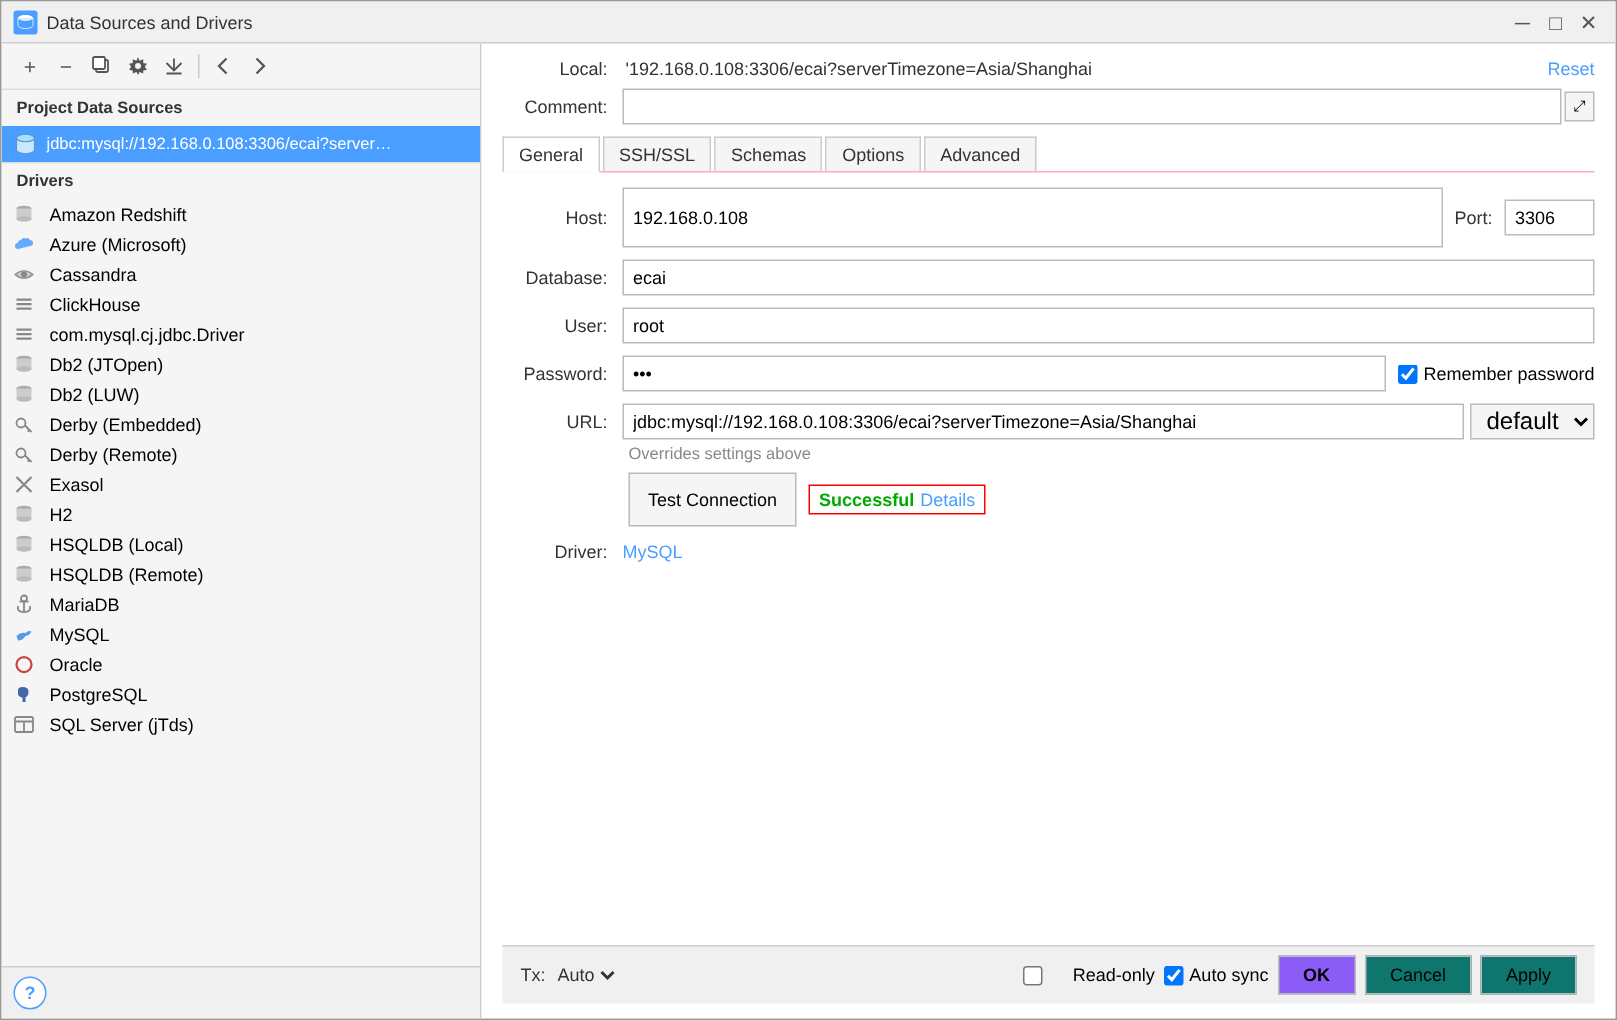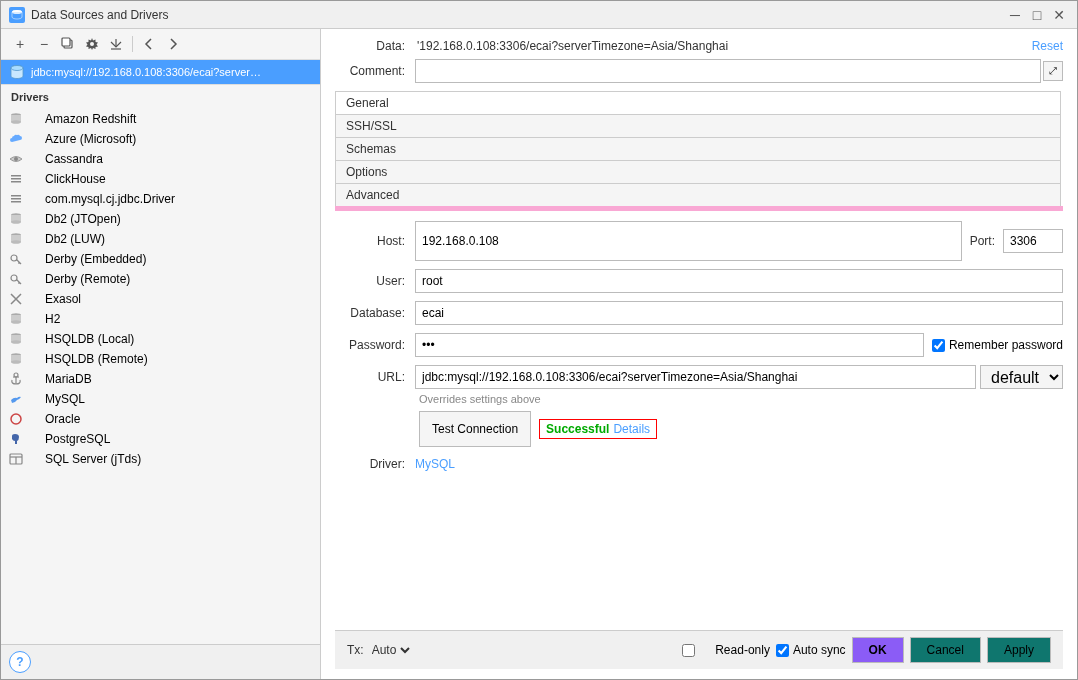--- a/index.html
+++ b/index.html
@@ -21,38 +21,38 @@
     .toolbar-btn { width: 22px; height: 22px; border: none; background: transparent; cursor: pointer; display: flex; align-items: center; justify-content: center; color: #555; font-size: 14px; }
     .toolbar-sep { width: 1px; height: 16px; background: #ccc; margin: 0 3px; }
 
     .section-header { padding: 6px 10px; font-weight: bold; font-size: 11px; color: #333; }
 
     .project-datasources { border-bottom: 1px solid #ddd; }
     .datasource-item { padding: 4px 10px 4px 8px; display: flex; align-items: center; gap: 6px; cursor: pointer; }
     .datasource-item.selected { background: #4a9eff; color: white; }
 
     .drivers-section { flex: 1; overflow-y: auto; }
-    .driver-item { padding: 3px 10px 3px 8px; display: flex; align-items: center; gap: 22px; cursor: pointer; }
+    .driver-item { padding: 3px 10px 3px 8px; display: flex; align-items: center; gap: 10px; cursor: pointer; }
     .driver-icon { width: 14px; height: 14px; flex-shrink: 0; display: flex; align-items: center; justify-content: center; }
 
     .right-panel { flex: 1; display: flex; flex-direction: column; padding: 10px 14px; background: white; overflow: hidden; }
 
     .form-row { display: flex; align-items: center; margin-bottom: 8px; }
     .form-label { width: 80px; text-align: right; padding-right: 10px; color: #333; font-size: 12px; flex-shrink: 0; }
     .form-input { flex: 1; height: 24px; border: 1px solid #bbb; padding: 2px 6px; font-size: 12px; background: white; }
 
     .name-row { display: flex; align-items: center; margin-bottom: 6px; }
     .name-value { flex: 1; font-size: 12px; color: #333; padding-left: 2px; }
     .reset-link { color: #4a9eff; cursor: pointer; font-size: 12px; text-decoration: none; margin-left: 8px; }
 
     .comment-row { display: flex; align-items: center; margin-bottom: 8px; }
     .comment-input { flex: 1; height: 24px; border: 1px solid #bbb; padding: 2px 6px; font-size: 12px; background: white; }
     .comment-expand { width: 20px; height: 20px; border: 1px solid #bbb; background: #f5f5f5; margin-left: 2px; cursor: pointer; display: flex; align-items: center; justify-content: center; font-size: 10px; }
 
-    .tabs { display: flex; gap: 0; margin-bottom: 10px; border-bottom: 5px solid #f9a8d4; flex-direction: column; }
+    .tabs { display: flex; gap: 0; margin-bottom: 10px; border-bottom: 1px solid #f9a8d4; }
     .tab { padding: 4px 10px; border: 1px solid #ccc; border-bottom: none; background: #f5f5f5; cursor: pointer; font-size: 12px; margin-right: 2px; color: #333; }
     .tab.active { background: white; border-bottom: 1px solid white; margin-bottom: -1px; }
 
     .host-row { display: flex; align-items: center; margin-bottom: 8px; }
     .host-input { flex: 1; height: 40px; border: 1px solid #bbb; padding: 2px 6px; font-size: 12px; background: white; }
     .port-label { padding: 0 8px; color: #333; font-size: 12px; }
     .port-input { width: 60px; height: 24px; border: 1px solid #bbb; padding: 2px 6px; font-size: 12px; background: white; }
 
     .url-row { display: flex; align-items: center; margin-bottom: 4px; }
     .url-input { flex: 1; height: 24px; border: 1px solid #bbb; padding: 2px 6px; font-size: 12px; background: white; }
@@ -143,20 +143,21 @@
           </svg>
         </button>
         <button class="toolbar-btn">
           <svg width="14" height="14" viewBox="0 0 14 14" fill="none" stroke="#555" stroke-width="1.5">
             <polyline points="5,2 10,7 5,12"></polyline>
           </svg>
         </button>
       </div>
 
       <div class="project-datasources">
+        <div class="section-header">Project Data Sources</div>
         <div class="datasource-item selected">
           <svg width="16" height="16" viewBox="0 0 16 16">
             <ellipse cx="8" cy="4" rx="6" ry="2.5" fill="#aaddff" stroke="#5599cc" stroke-width="0.8"></ellipse>
             <path d="M2 4 v8 c0 1.4 2.7 2.5 6 2.5s6-1.1 6-2.5V4" fill="#c8e8ff" stroke="#5599cc" stroke-width="0.8"></path>
             <ellipse cx="8" cy="4" rx="6" ry="2.5" fill="#aaddff" stroke="#5599cc" stroke-width="0.8"></ellipse>
           </svg>
           <span style="font-size:11px; white-space:nowrap; overflow:hidden; text-overflow:ellipsis; max-width:230px;">jdbc:mysql://192.168.0.108:3306/ecai?serverTi...</span>
         </div>
       </div>
 
@@ -337,21 +338,21 @@
       </div>
 
       <div class="left-bottom">
         <button class="help-btn">?</button>
       </div>
     </div>
 
     <div class="right-panel">
 
       <div class="name-row">
-        <span class="form-label">Data:</span>
+        <span class="form-label">Local:</span>
         <span class="name-value">'192.168.0.108:3306/ecai?serverTimezone=Asia/Shanghai</span>
         <a class="reset-link">Reset</a>
       </div>
 
       <div class="comment-row">
         <span class="form-label">Comment:</span>
         <input class="comment-input" type="text" value="" style="">
         <button class="comment-expand">⤢</button>
       </div>
 
@@ -364,27 +365,27 @@
       </div>
 
       <div class="host-row">
         <span class="form-label">Host:</span>
         <input class="host-input" type="text" value="192.168.0.108" style="">
         <span class="port-label">Port:</span>
         <input class="port-input" type="text" value="3306" style="">
       </div>
 
       <div class="form-row">
+        <span class="form-label">Database:</span>
+        <input class="form-input" type="text" value="ecai" style="">
+      </div>
+
+      <div class="form-row">
         <span class="form-label">User:</span>
         <input class="form-input" type="text" value="root" style="">
-      </div>
-
-      <div class="form-row">
-        <span class="form-label">Database:</span>
-        <input class="form-input" type="text" value="ecai" style="">
       </div>
 
       <div class="password-row">
         <span class="form-label">Password:</span>
         <input class="password-input" type="password" value="abc" style="">
         <label class="remember-label">
           <input type="checkbox" checked="" class="remember-cb" style="">
           <span>Remember password</span>
         </label>
       </div>

